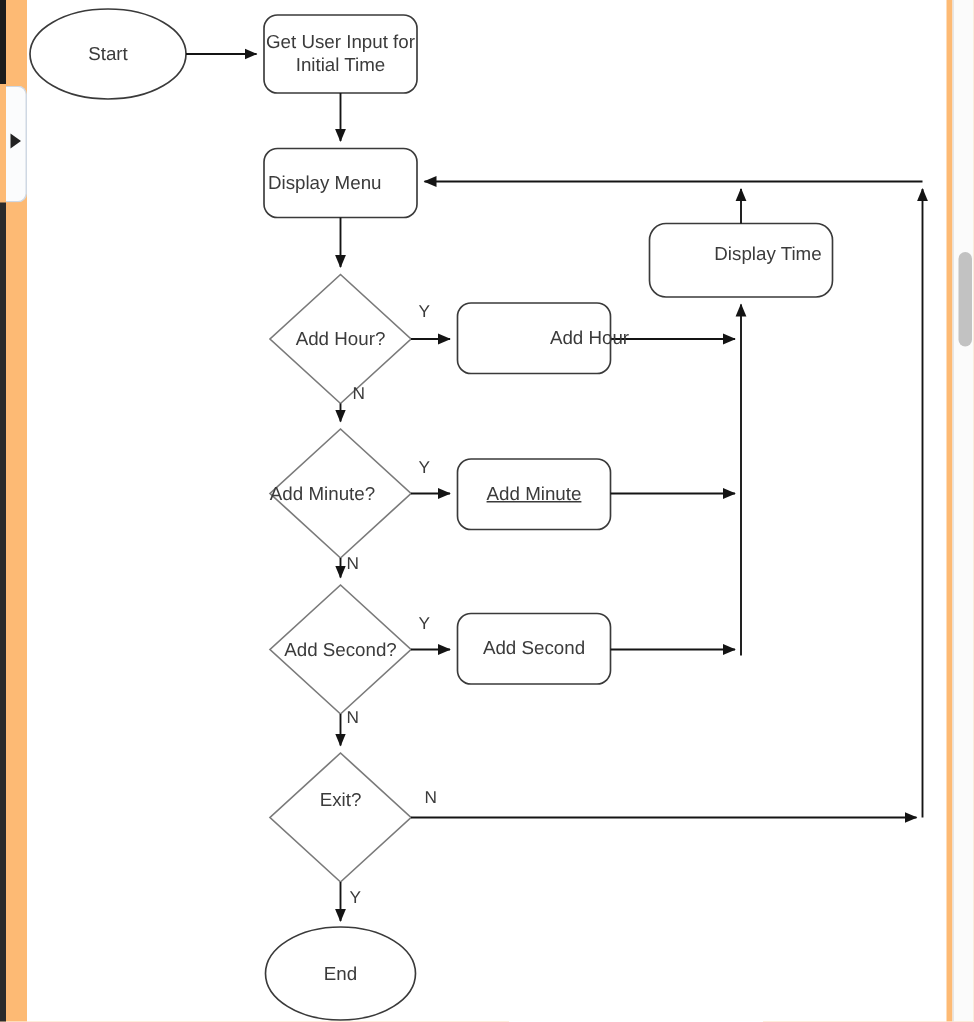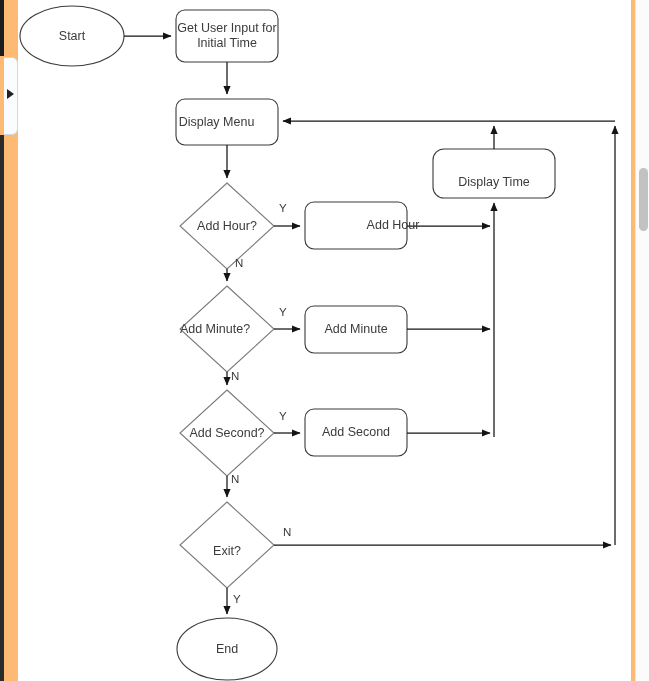--- a/index.html
+++ b/index.html
@@ -220,37 +220,37 @@
     </div>
 
     <div class="shape-text" style="left:287px; top:202px; width:102px; height:47px;padding-left:37px;">
       <span>Add Hour</span>
     </div>
 
     <div class="shape-text" style="left:141px; top:315px; width:112px; height:28px;">
       <span>Add Minute?</span>
     </div>
 
-    <div class="shape-text" style="left:287px; top:306px; width:102px; height:47px;">
+    <div class="shape-text" style="left:287px; top:306px; width:102px; height:47px;text-decoration:underline;">
       <span>Add Minute</span>
     </div>
 
     <div class="shape-text" style="left:153px; top:419px; width:112px; height:28px;">
       <span>Add Second?</span>
     </div>
 
     <div class="shape-text" style="left:287px; top:409px; width:102px; height:47px;">
       <span>Add Second</span>
     </div>
 
-    <div class="shape-text" style="left:157px; top:531px; width:104px; height:28px;align-items:flex-end;">
+    <div class="shape-text" style="left:157px; top:519px; width:104px; height:28px;">
       <span>Exit?</span>
     </div>
 
-    <div class="shape-text" style="left:415px; top:149px; width:122px; height:41px;align-items:flex-end;">
+    <div class="shape-text" style="left:433px; top:149px; width:122px; height:41px;">
       <span>Display Time</span>
     </div>
 
     <div class="shape-text" style="left:159px; top:635px; width:100px; height:28px;">
       <span>End</span>
     </div>
 
     <div class="lbl sm" style="left:261px; top:201px;">Y</div>
     <div class="lbl sm" style="left:217px; top:256px;">N</div>
 

